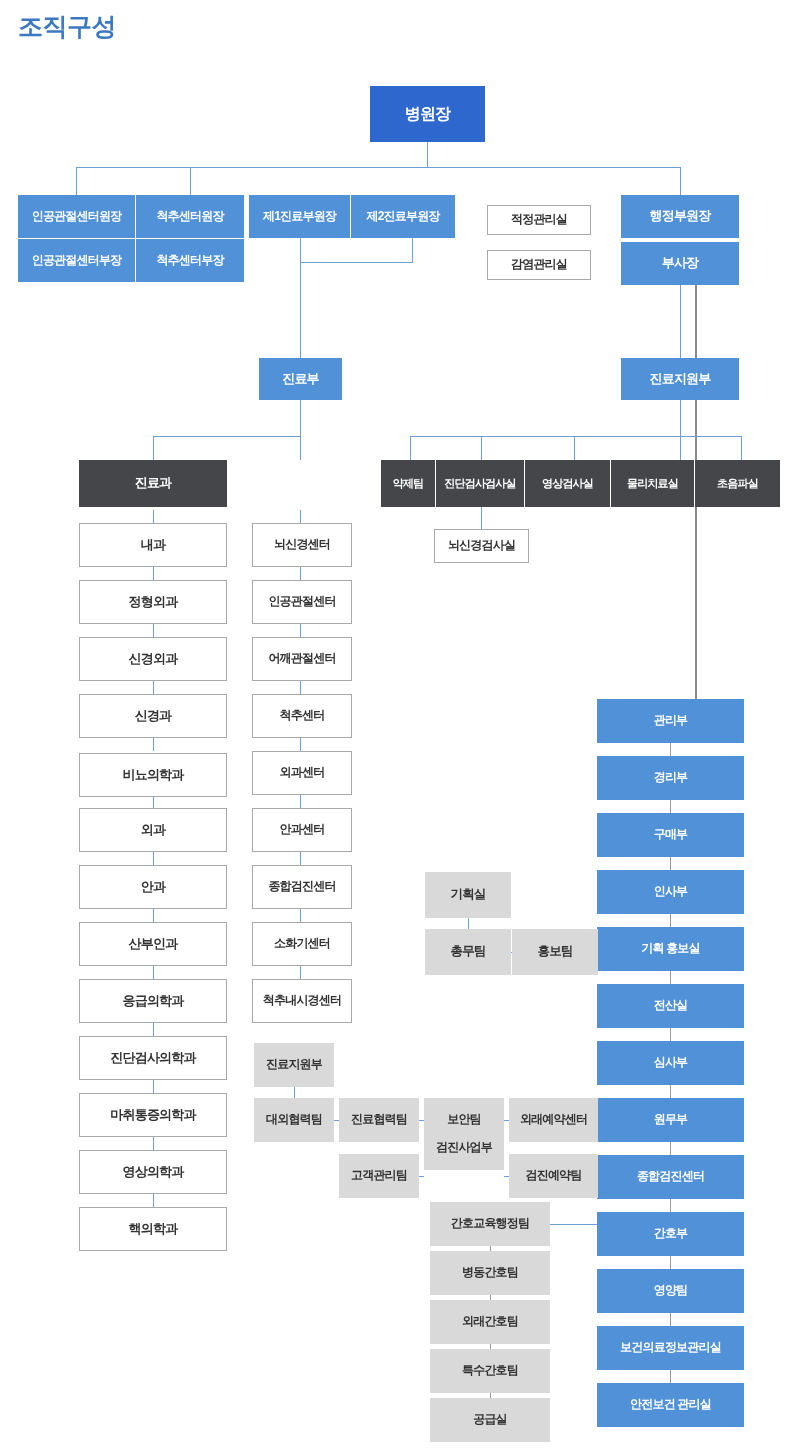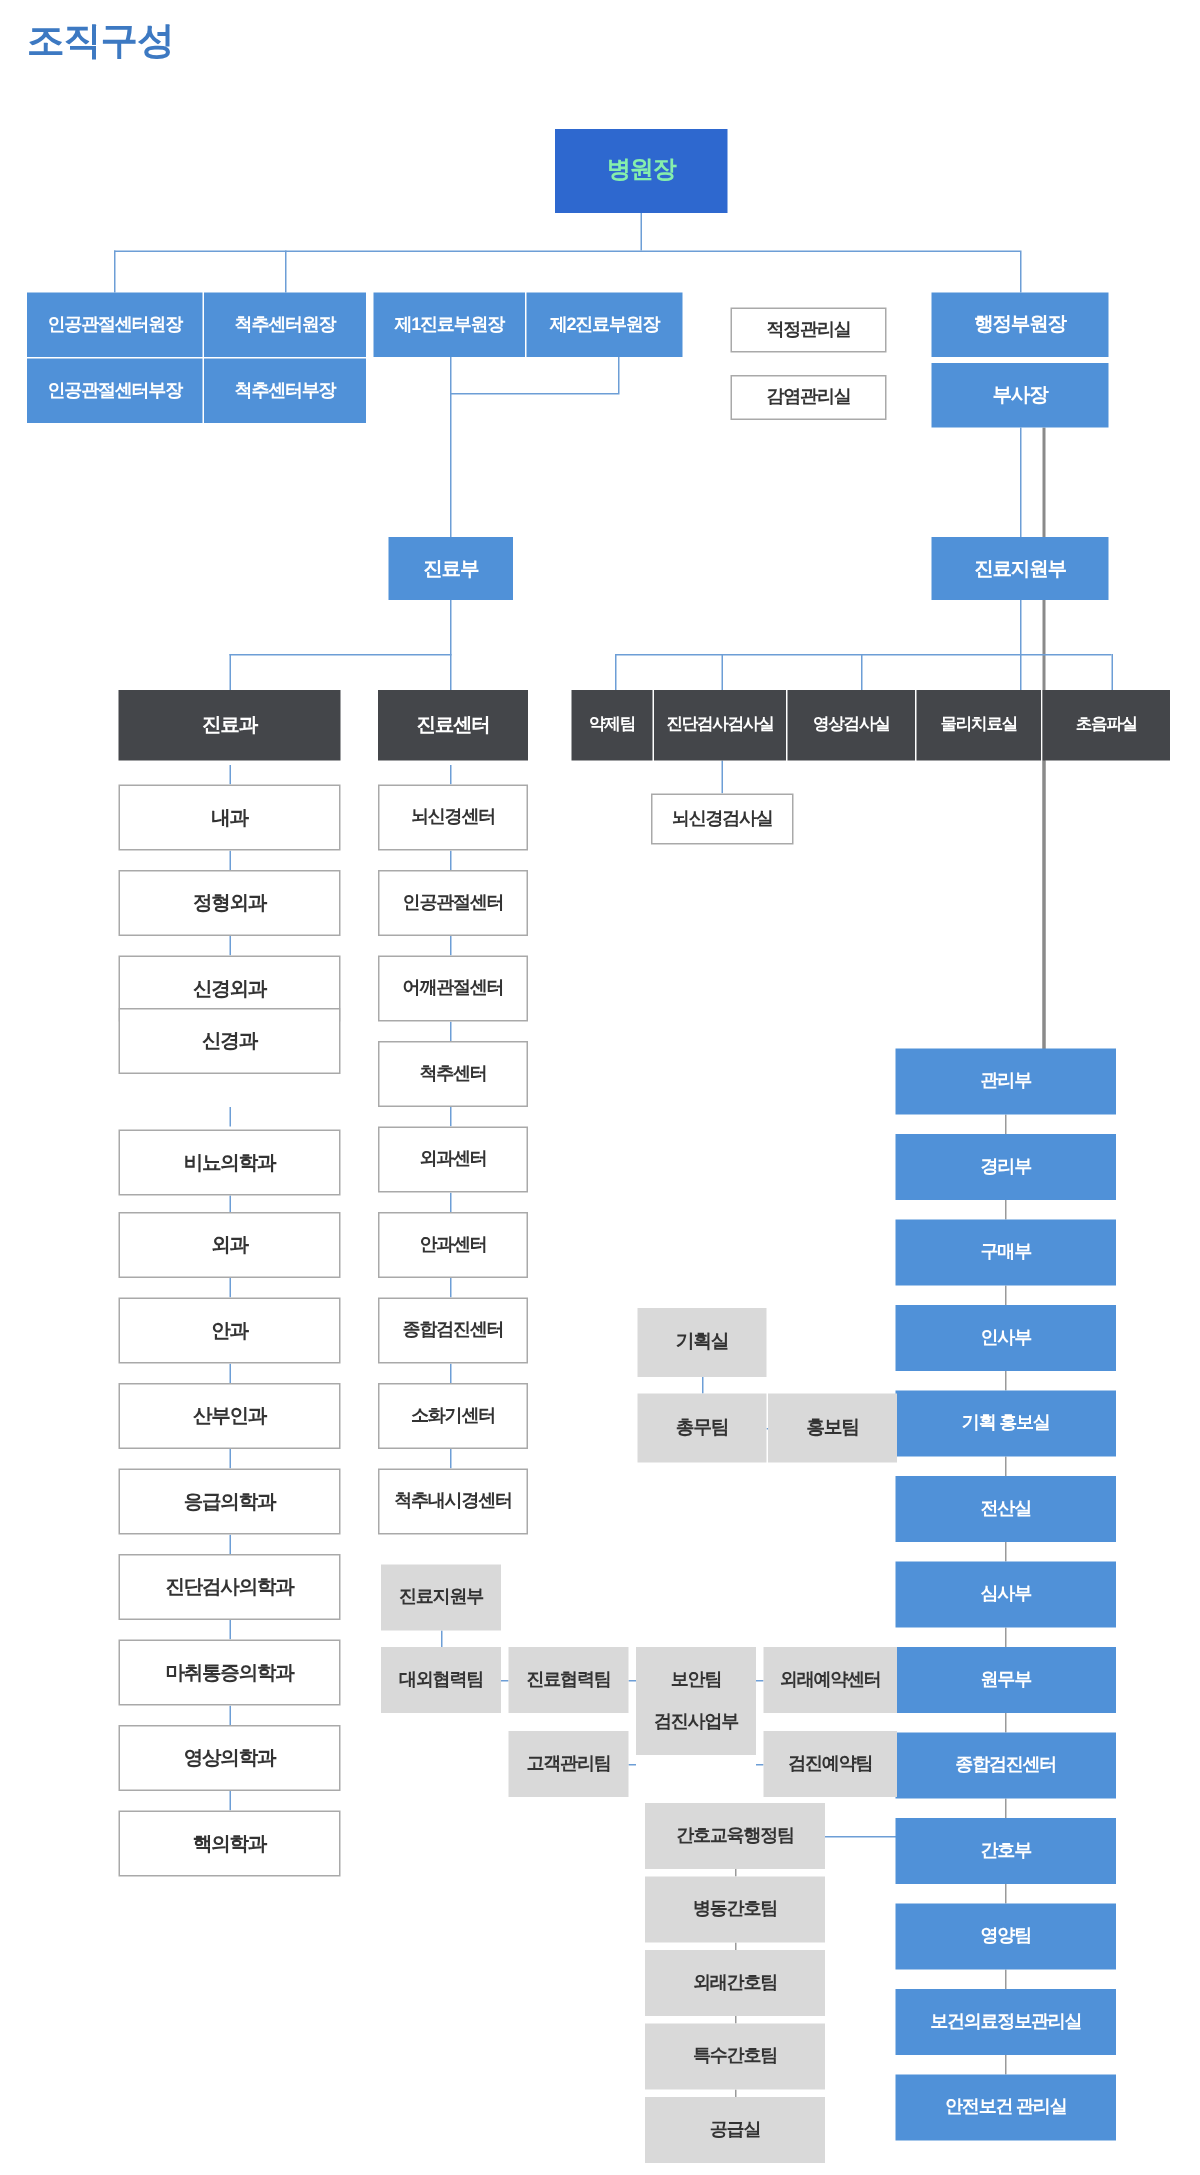--- a/index.html
+++ b/index.html
@@ -33,21 +33,21 @@
     justify-content:center;
     text-align:center;
     font-weight:bold;
     letter-spacing:-0.8px;
     line-height:1.1;
     white-space:nowrap;
     z-index:5;
   }
   
   .t-head{
-    background:#2e68cf;color:#86efac;font-size:16px;
+    background:#2e68cf;color:#ffffff;font-size:16px;
   }
   
   .t-blue{
     background:#5091d8;color:#ffffff;font-size:13px;
   }
   .t-blue.sm{font-size:12px;}
   
   .t-dark{
     background:#44464a;color:#ffffff;font-size:13px;
   }
@@ -120,42 +120,41 @@
 
   <div class="ln v" style="left:680px;top:400px;height:36px;"></div>
   <div class="ln h" style="left:410px;top:436px;width:331px;"></div>
   <div class="ln v" style="left:410px;top:436px;height:24px;"></div>
   <div class="ln v" style="left:481px;top:436px;height:24px;"></div>
   <div class="ln v" style="left:574px;top:436px;height:24px;"></div>
   <div class="ln v" style="left:680px;top:436px;height:24px;"></div>
   <div class="ln v" style="left:741px;top:436px;height:24px;"></div>
 
   <div class="node t-dark" style="left:79px;top:460px;width:148px;height:47px;">진료과</div>
-  <div class="node t-dark" style="left:252px;top:460px;width:100px;height:47px;">진료센터</div>
 
   <div class="node t-dark xs" style="left:381px;top:460px;width:54px;height:47px;">약제팀</div>
   <div class="node t-dark xs" style="left:436px;top:460px;width:88px;height:47px;">진단검사검사실</div>
   <div class="node t-dark xs" style="left:525px;top:460px;width:85px;height:47px;">영상검사실</div>
   <div class="node t-dark xs" style="left:611px;top:460px;width:83px;height:47px;">물리치료실</div>
   <div class="node t-dark xs" style="left:695px;top:460px;width:85px;height:47px;">초음파실</div>
 
   <div class="ln gray v" style="left:695px;top:507px;height:194px;width:2px;"></div>
 
   <div class="ln v" style="left:481px;top:507px;height:22px;"></div>
   <div class="node t-white sm" style="left:434px;top:529px;width:95px;height:34px;">뇌신경검사실</div>
 
   <div id="clinical-col">
       <div class="ln v" style="left: 153px; top: 510px; height: 13px;"></div>
       <div class="node t-white" style="left: 79px; top: 523px; width: 148px; height: 44px;">내과</div>
       <div class="ln v" style="left: 153px; top: 567px; height: 13px;"></div>
       <div class="node t-white" style="left: 79px; top: 580px; width: 148px; height: 44px;">정형외과</div>
       <div class="ln v" style="left: 153px; top: 624px; height: 13px;"></div>
       <div class="node t-white" style="left: 79px; top: 637px; width: 148px; height: 44px;">신경외과</div>
       <div class="ln v" style="left: 153px; top: 681px; height: 13px;"></div>
-      <div class="node t-white" style="left: 79px; top: 672px; width: 148px; height: 44px;">신경과</div>
+      <div class="node t-white" style="left: 79px; top: 694px; width: 148px; height: 44px;">신경과</div>
       <div class="ln v" style="left: 153px; top: 738px; height: 13px;"></div>
       <div class="node t-white" style="left: 79px; top: 753px; width: 148px; height: 44px;">비뇨의학과</div>
       <div class="ln v" style="left: 153px; top: 795px; height: 13px;"></div>
       <div class="node t-white" style="left: 79px; top: 808px; width: 148px; height: 44px;">외과</div>
       <div class="ln v" style="left: 153px; top: 852px; height: 13px;"></div>
       <div class="node t-white" style="left: 79px; top: 865px; width: 148px; height: 44px;">안과</div>
       <div class="ln v" style="left: 153px; top: 909px; height: 13px;"></div>
       <div class="node t-white" style="left: 79px; top: 922px; width: 148px; height: 44px;">산부인과</div>
       <div class="ln v" style="left: 153px; top: 966px; height: 13px;"></div>
       <div class="node t-white" style="left: 79px; top: 979px; width: 148px; height: 44px;">응급의학과</div>

